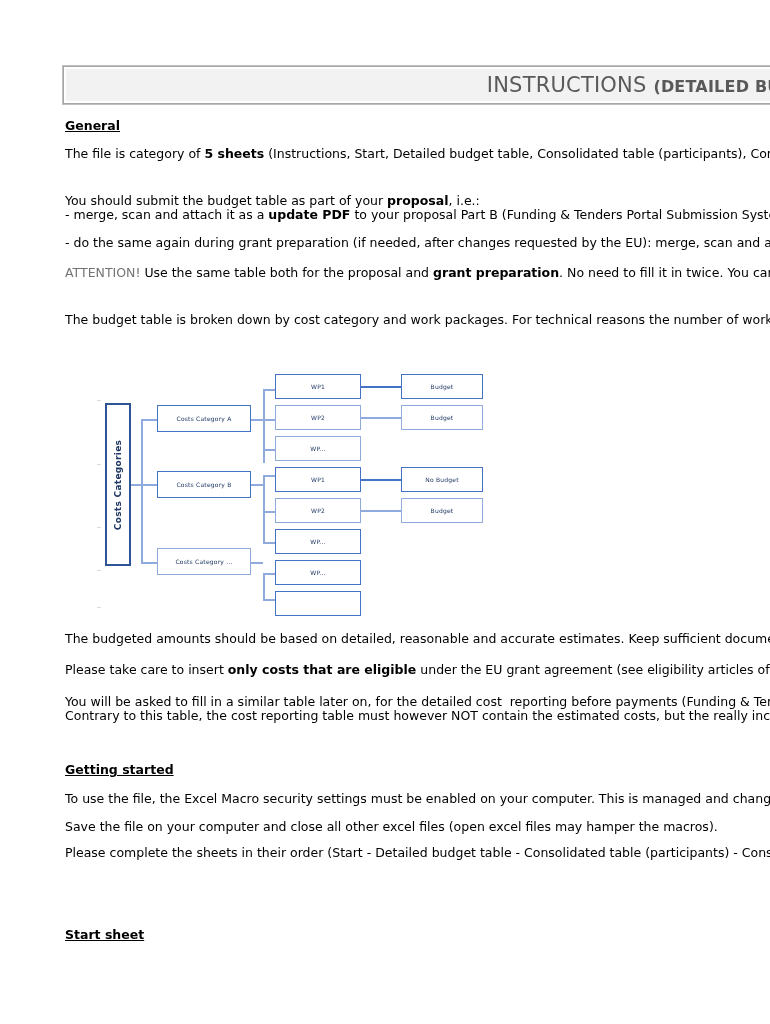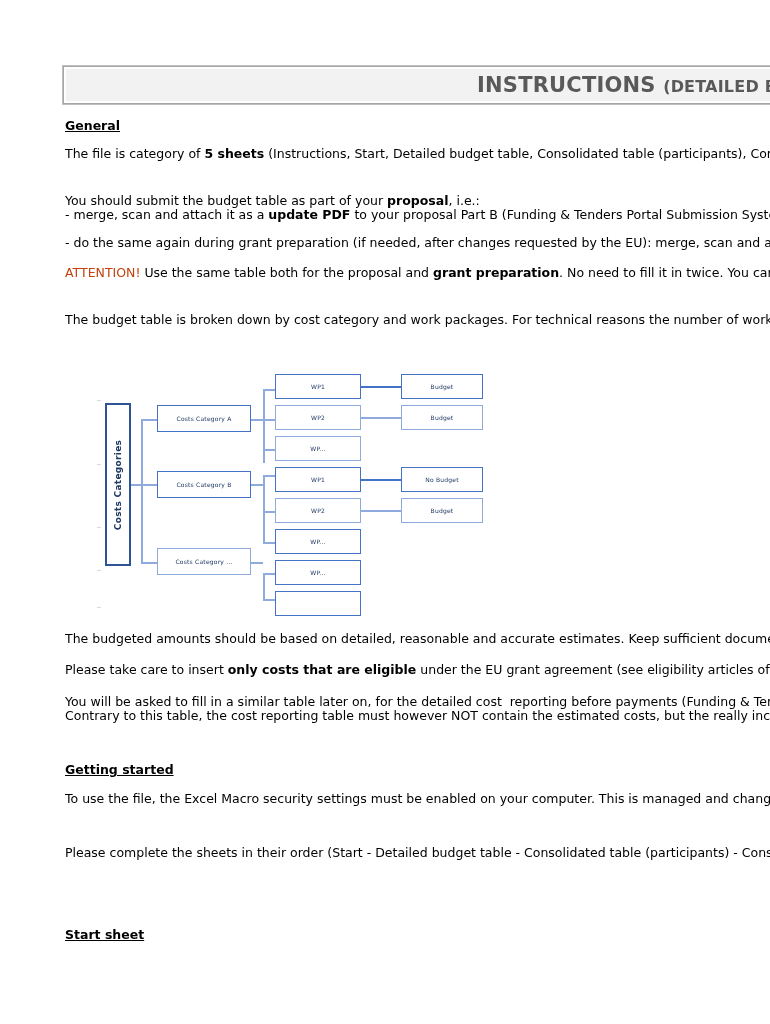--- a/index.html
+++ b/index.html
@@ -39,21 +39,21 @@
     align-items: center;
     justify-content: center;
   }
   .title-text {
     white-space: nowrap;
     color: #595959;
     letter-spacing: .2px;
   }
   .title-main {
     font-size: 21px;
-    font-weight: bold;
+    font-weight: normal;
   }
   .title-sub {
     font-size: 16px;
     font-weight: bold;
   }
 
   
   .txt {
     position: absolute;
     left: 65px;
@@ -61,21 +61,21 @@
     line-height: 14.5px;
     white-space: pre;
     color: #000000;
   }
   .heading {
     font-weight: bold;
     text-decoration: underline;
     font-size: 12.5px;
   }
   b { font-weight: bold; }
-  .red { color: #c2410c; }
+  .red { color: #737373; }
 
   
   .diagram {
     position: absolute;
     left: 97px;
     top: 367px;
     width: 560px;
     height: 252px;
   }
   .dbox {
@@ -238,18 +238,19 @@
   <div class="txt" style="top:632px">The budgeted amounts should be based on detailed, reasonable and accurate estimates. Keep sufficient documentation to justify them.</div>
 
   <div class="txt" style="top:663px"><span>Please take care to insert </span><b>only costs that are eligible</b><span> under the EU grant agreement (see eligibility articles of the Model Grant Agreement).</span></div>
 
   <div class="txt" style="top:695px">You will be asked to fill in a similar table later on, for the detailed cost  reporting before payments (Funding &amp; Tenders Portal Continuous Reporting).</div>
   <div class="txt" style="top:709px">Contrary to this table, the cost reporting table must however NOT contain the estimated costs, but the really incurred ones.</div>
 
   <div class="txt heading" style="top:763px">Getting started</div>
 
   <div class="txt" style="top:792px">To use the file, the Excel Macro security settings must be enabled on your computer. This is managed and changed in the Trust Center.</div>
+  <div class="txt" style="top:820px">Save the file on your computer and close all other excel files (open excel files may hamper the macros).</div>
   <div class="txt" style="top:846px">Please complete the sheets in their order (Start - Detailed budget table - Consolidated table (participants) - Consolidated table (work packages)).</div>
 
 
   <div class="txt heading" style="top:928px">Start sheet</div>
 
 </div>
 
 </body></html>

